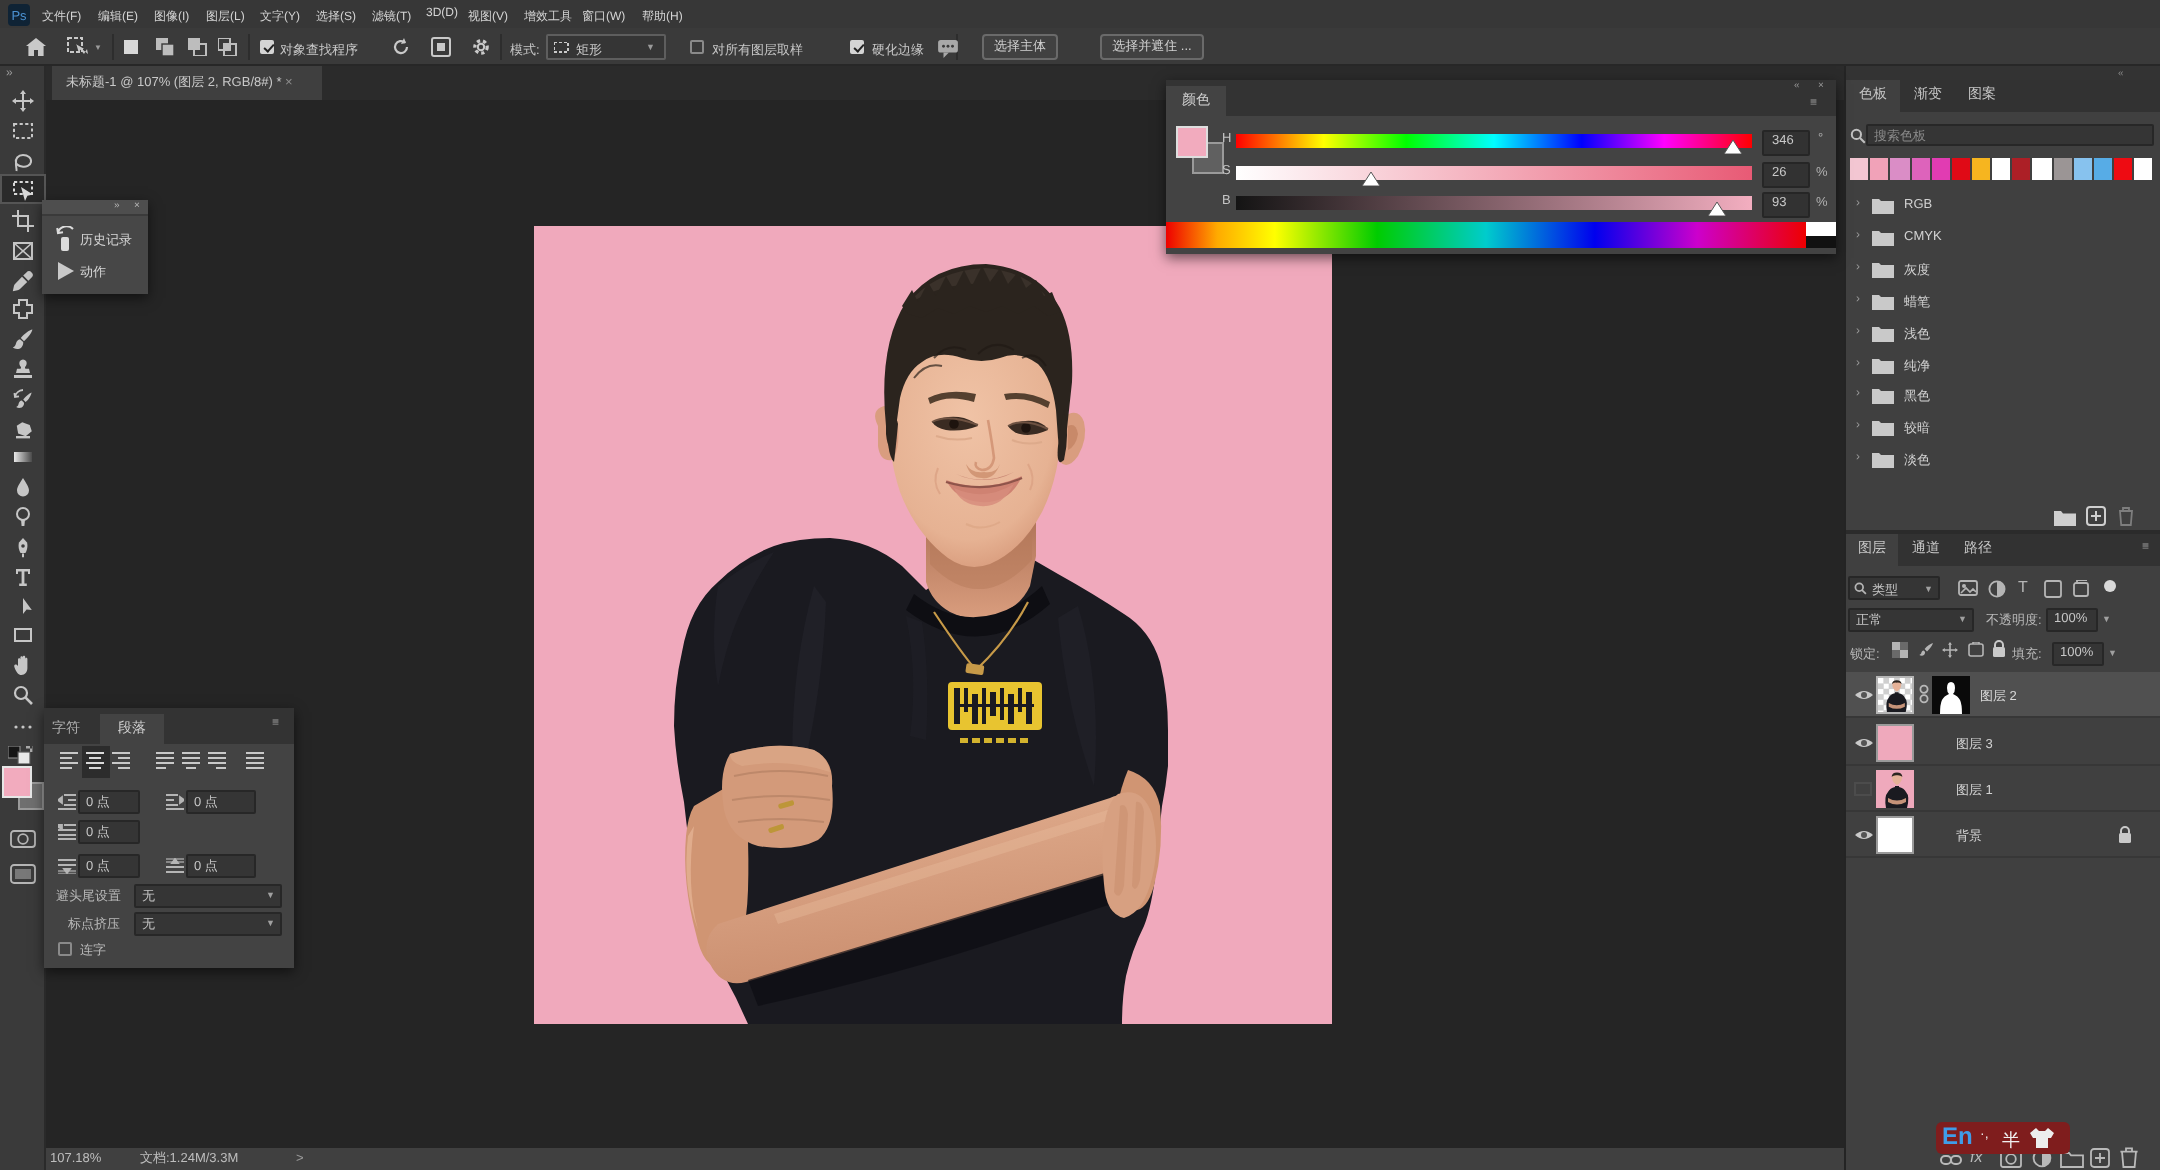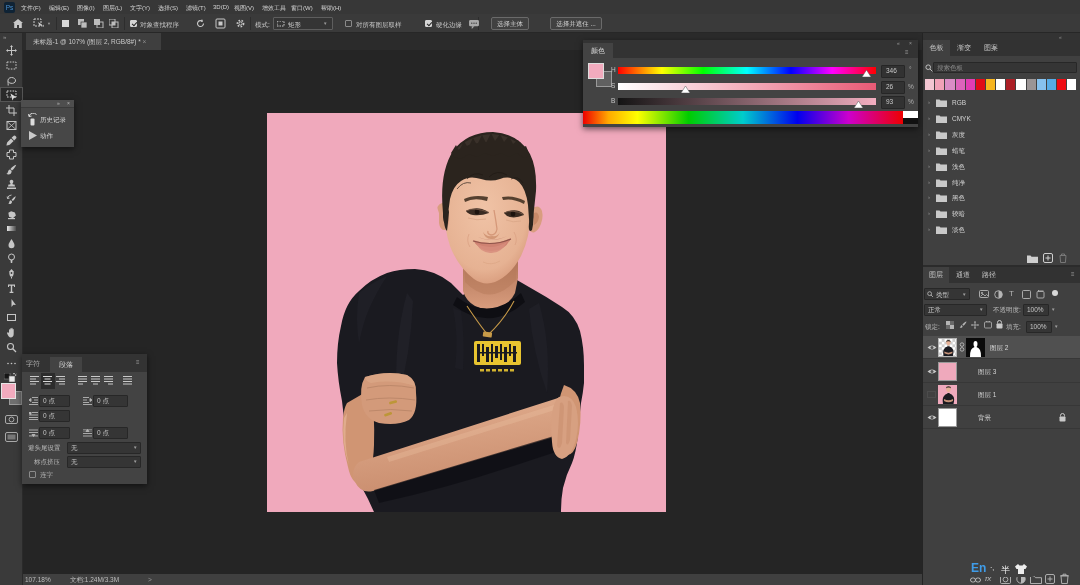--- a/index.html
+++ b/index.html
@@ -883,21 +883,21 @@
       </svg>
     <div class="inbox" style="left:298px;top:56px;width:24px;height:13px;background:#323232;border-color:#262626"></div>
     <div class="abs" style="left:303px;top:58px;font-size:6.5px;color:#c9c9c9">93</div>
     <div class="abs" style="left:325px;top:58px;font-size:6.5px;color:#b0b0b0">%</div>
 
     <div class="abs" style="left:0px;top:71px;width:320px;height:13px;background:linear-gradient(90deg,#e00 0%,#fa0 8%,#ff0 17%,#0c0 33%,#0cc 50%,#00e 67%,#c0c 83%,#e00 100%)"></div>
     <div class="abs" style="left:320px;top:71px;width:15px;height:7px;background:#ffffff"></div>
     <div class="abs" style="left:320px;top:78px;width:15px;height:6px;background:#111"></div>
   </div>
 
-  <div class="abs" style="left:968px;top:561px;width:67px;height:16px;background:#404040;border-radius:3px;z-index:50">
+  <div class="abs" style="left:968px;top:561px;width:67px;height:16px;background:#7f1d1d;border-radius:3px;z-index:50">
     <span style="position:absolute;left:3px;top:0px;color:#3f9ce8;font-size:12px;font-weight:bold">En</span>
     <span style="position:absolute;left:22px;top:3px;color:#e8e8e8;font-size:7px">·,</span>
     <span style="position:absolute;left:33px;top:3px;color:#f0f0f0;font-size:9px">半</span>
     <svg class="abs" style="left:46px;top:2px" width="14" height="12" viewBox="0 0 14 12">
         <path d="M4 1L1 3.5 2.5 6H4v5h6V6h1.5L13 3.5 10 1 8.5 2.5h-3z" fill="#ededed"></path>
       </svg>
   </div>
 
 </div>
 

